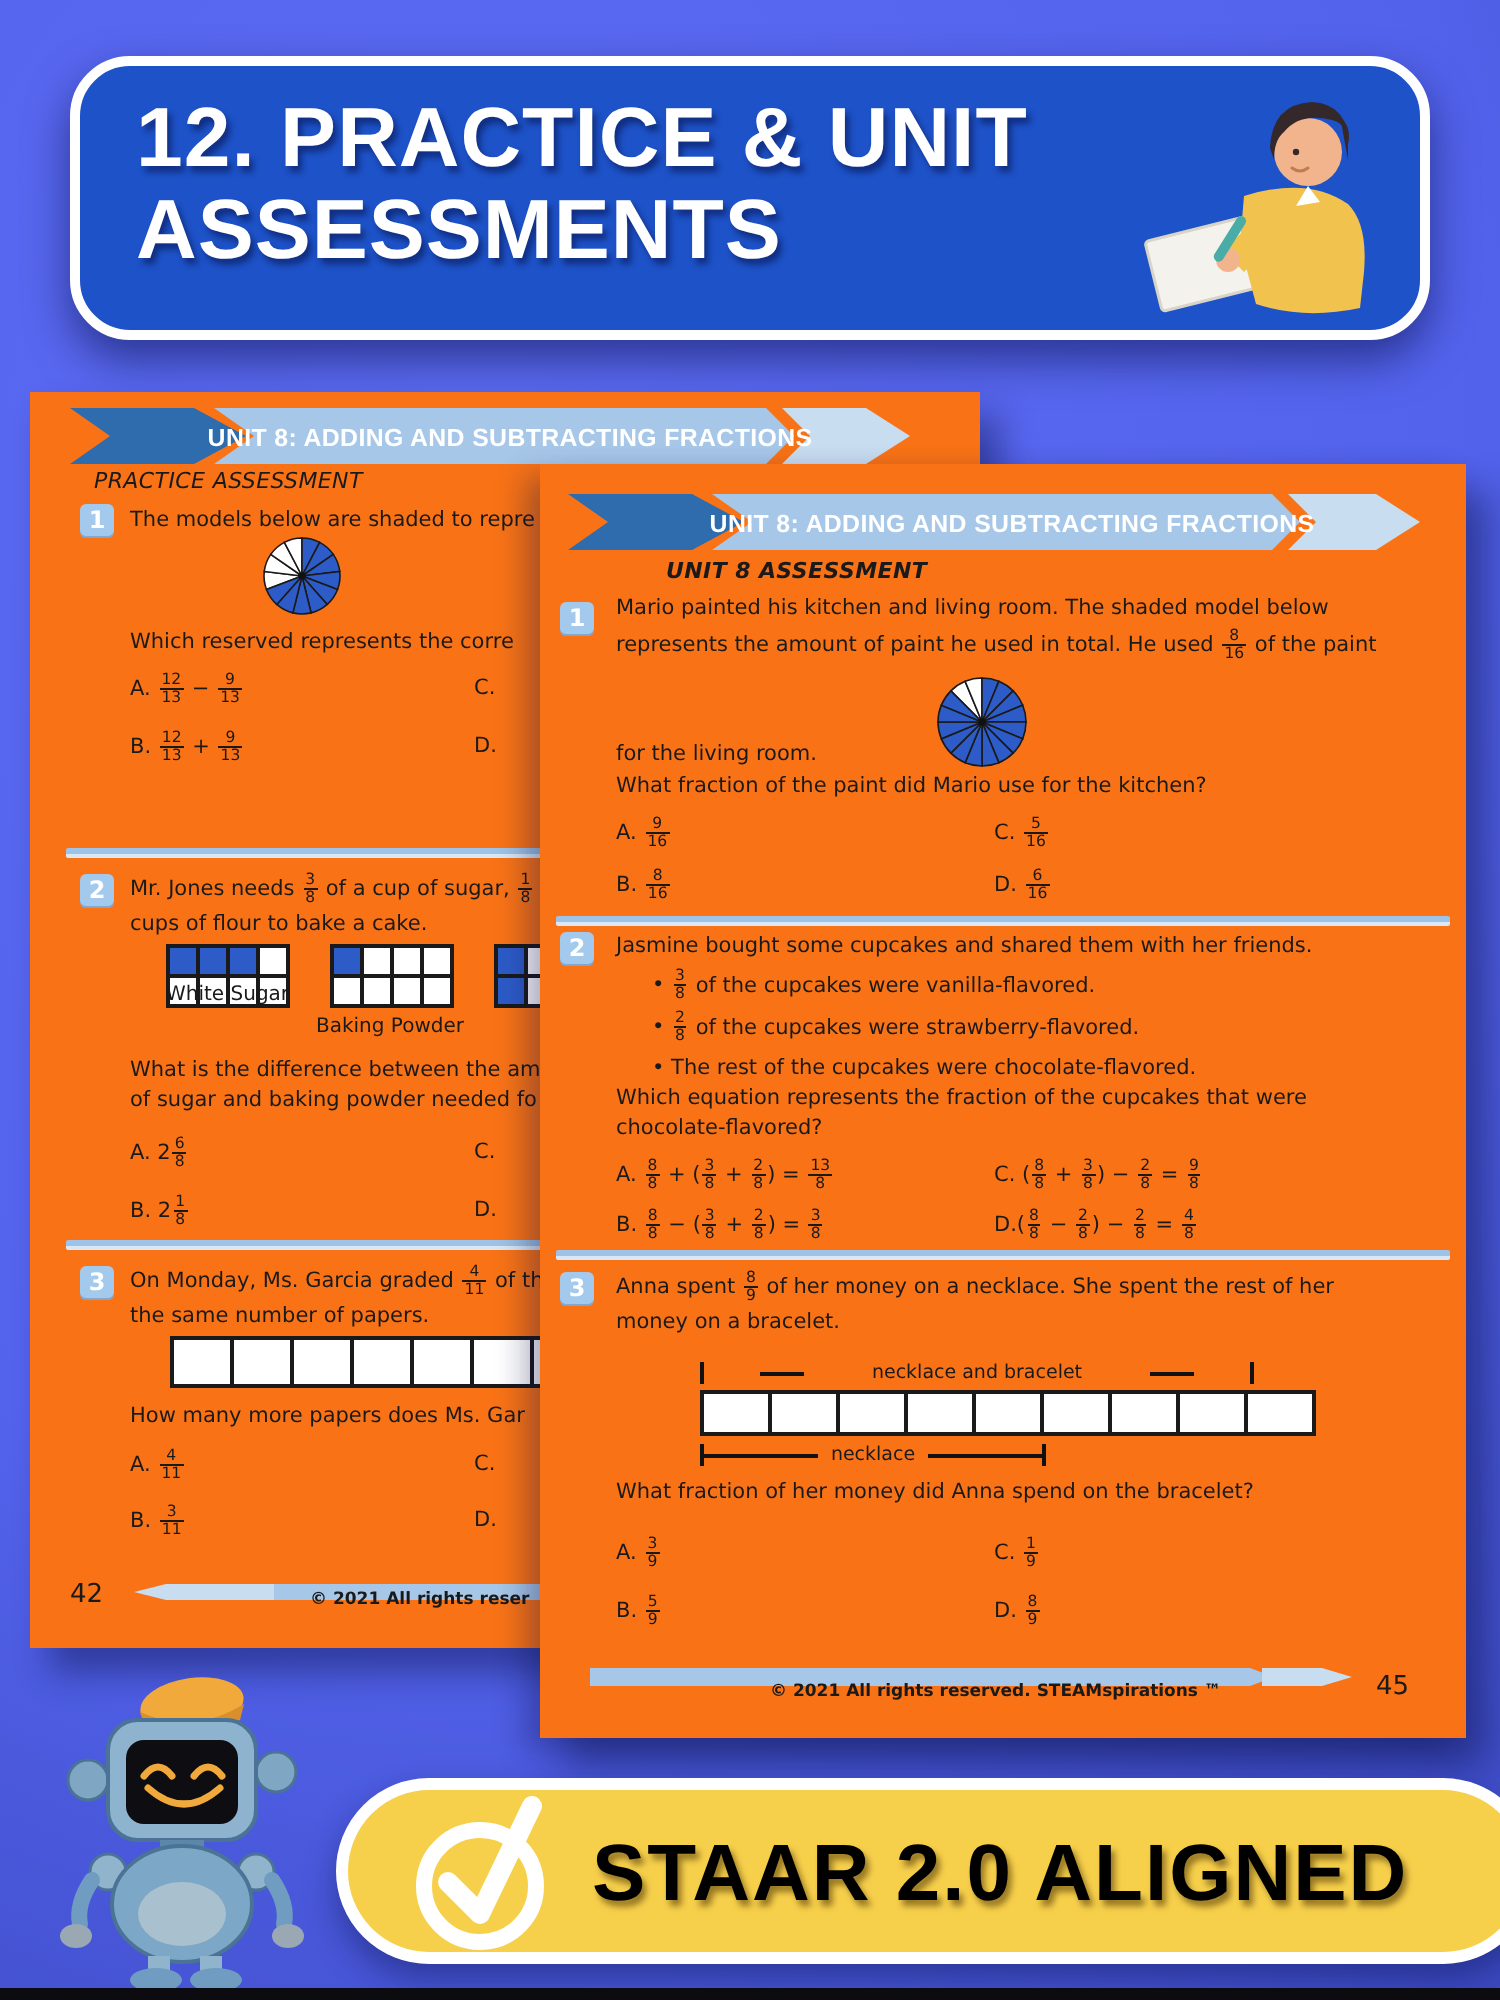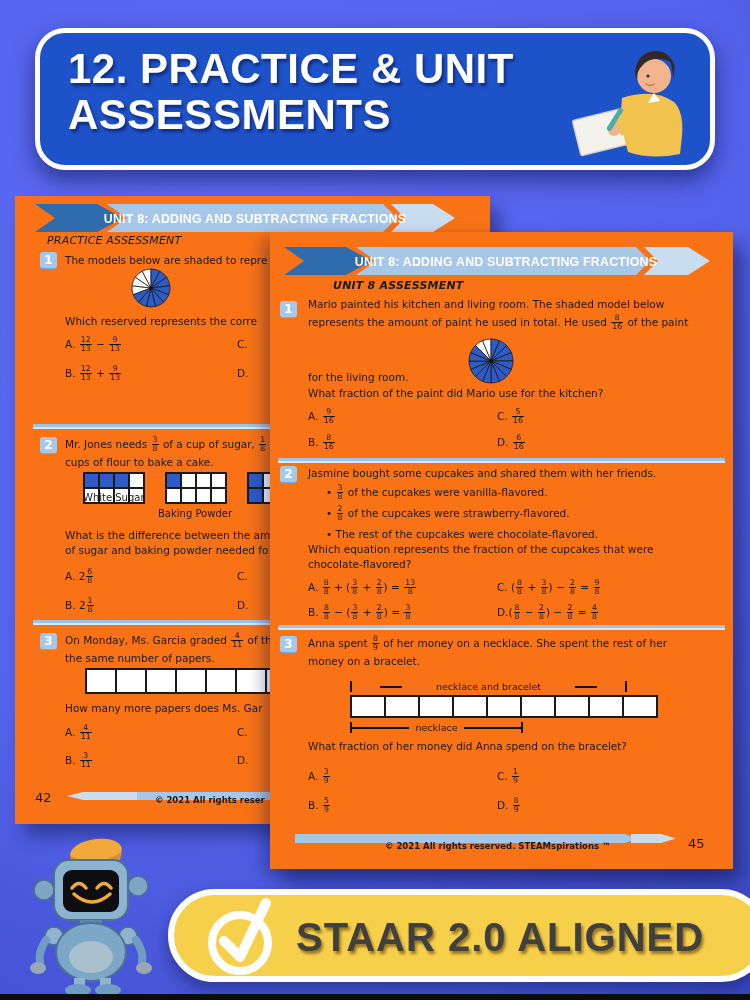--- a/index.html
+++ b/index.html
@@ -51,21 +51,21 @@
   .bracket .blabel{font-size:9.5px;padding:0 6px;white-space:nowrap;}
   .footer-num{position:absolute;font-size:13px;text-align:center;}
   .copyright{position:absolute;font-size:8.5px;font-weight:bold;white-space:nowrap;}
   
   .ribbon{
     position:absolute;left:168px;top:889px;width:600px;height:93px;box-sizing:border-box;
     background:#f7d04b;border:6px solid #ffffff;border-radius:52px;z-index:4;
     box-shadow:0 8px 16px rgba(8,14,70,.4);
   }
   .ribbon .label{
-    position:absolute;left:122px;top:20px;color:#404040;
+    position:absolute;left:122px;top:20px;color:#000000;
     font-family:"Liberation Sans",sans-serif;font-weight:800;font-size:40px;letter-spacing:1px;
     text-shadow:2px 3px 3px rgba(70,45,0,.55);
   }
   .checkwrap{position:absolute;left:24px;top:-4px;}
   .robot{position:absolute;left:16px;top:836px;z-index:5;}
   .bottom-strip{position:absolute;left:0;bottom:0;width:750px;height:6px;background:#0b0b10;z-index:6;}
   .bannerwrap{position:absolute;}
   svg text{font-family:"Liberation Sans",sans-serif;}
 </style>
 </head>

